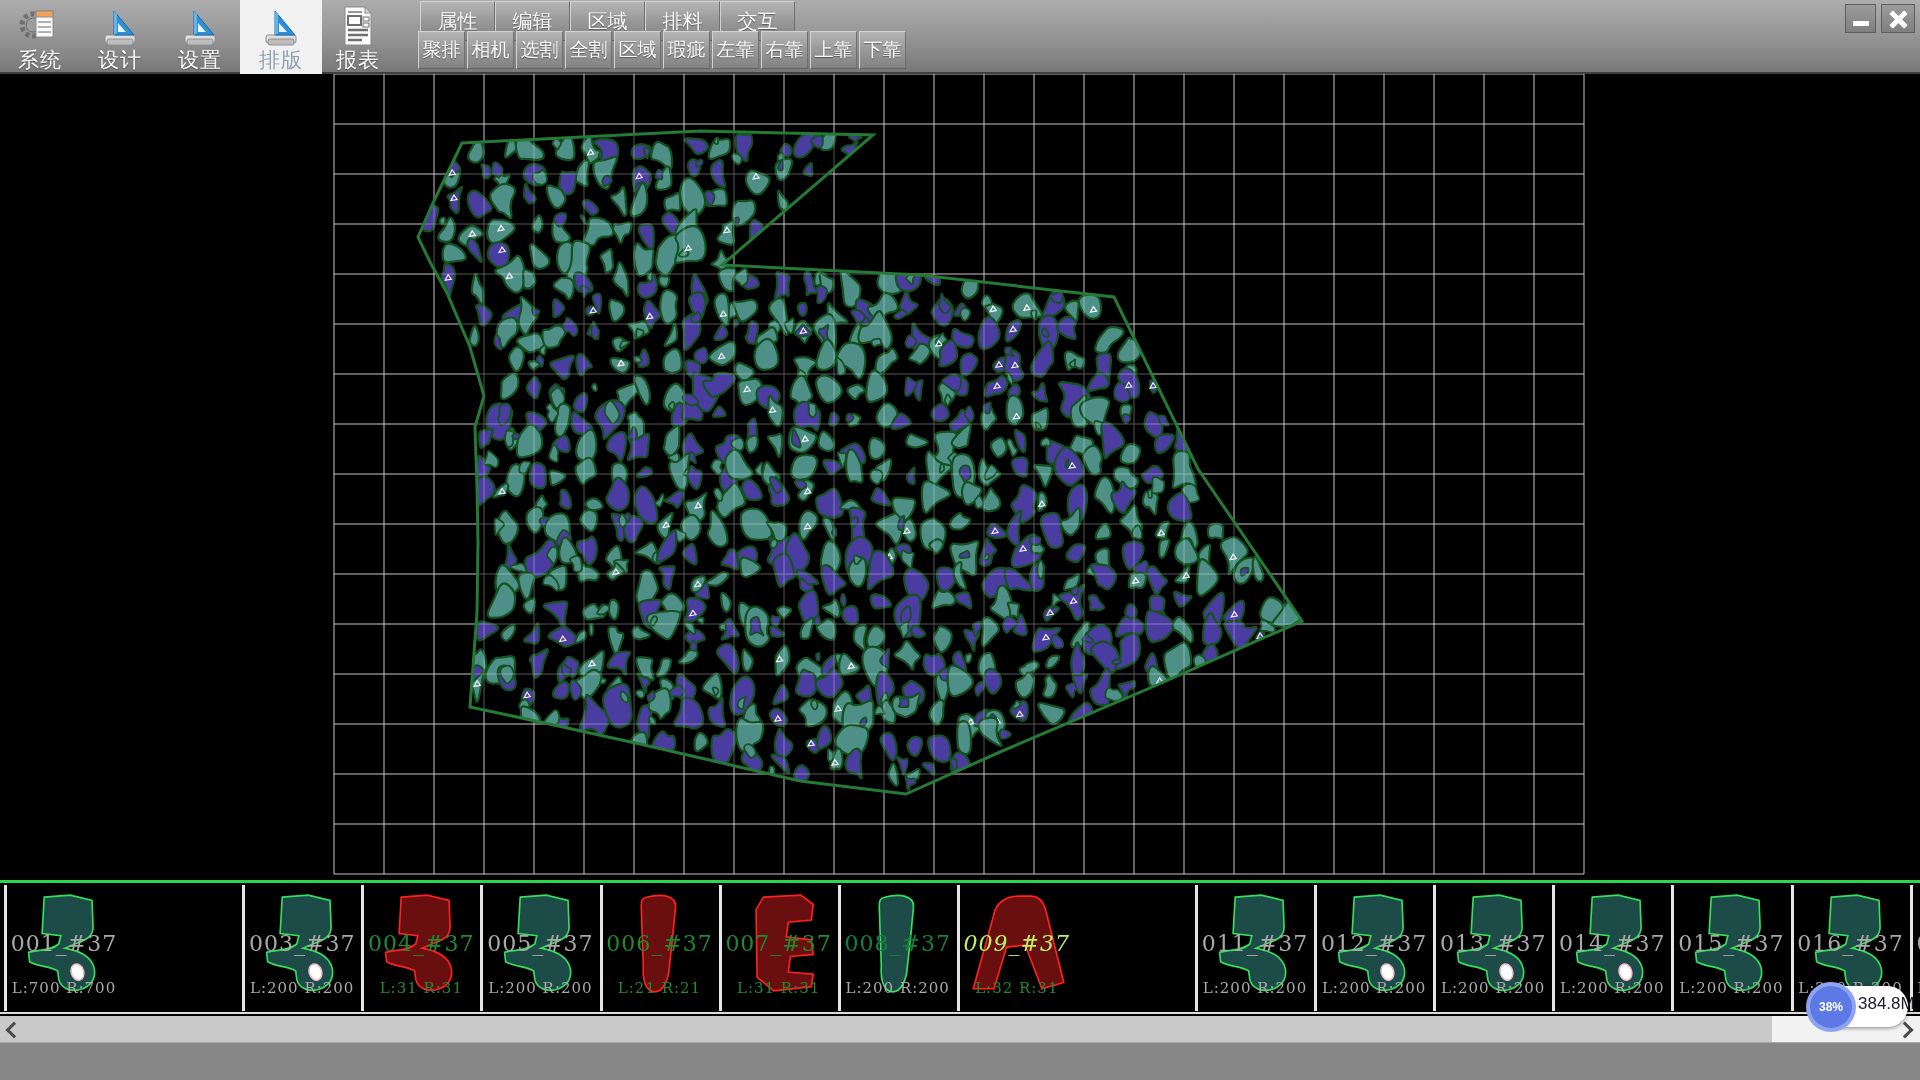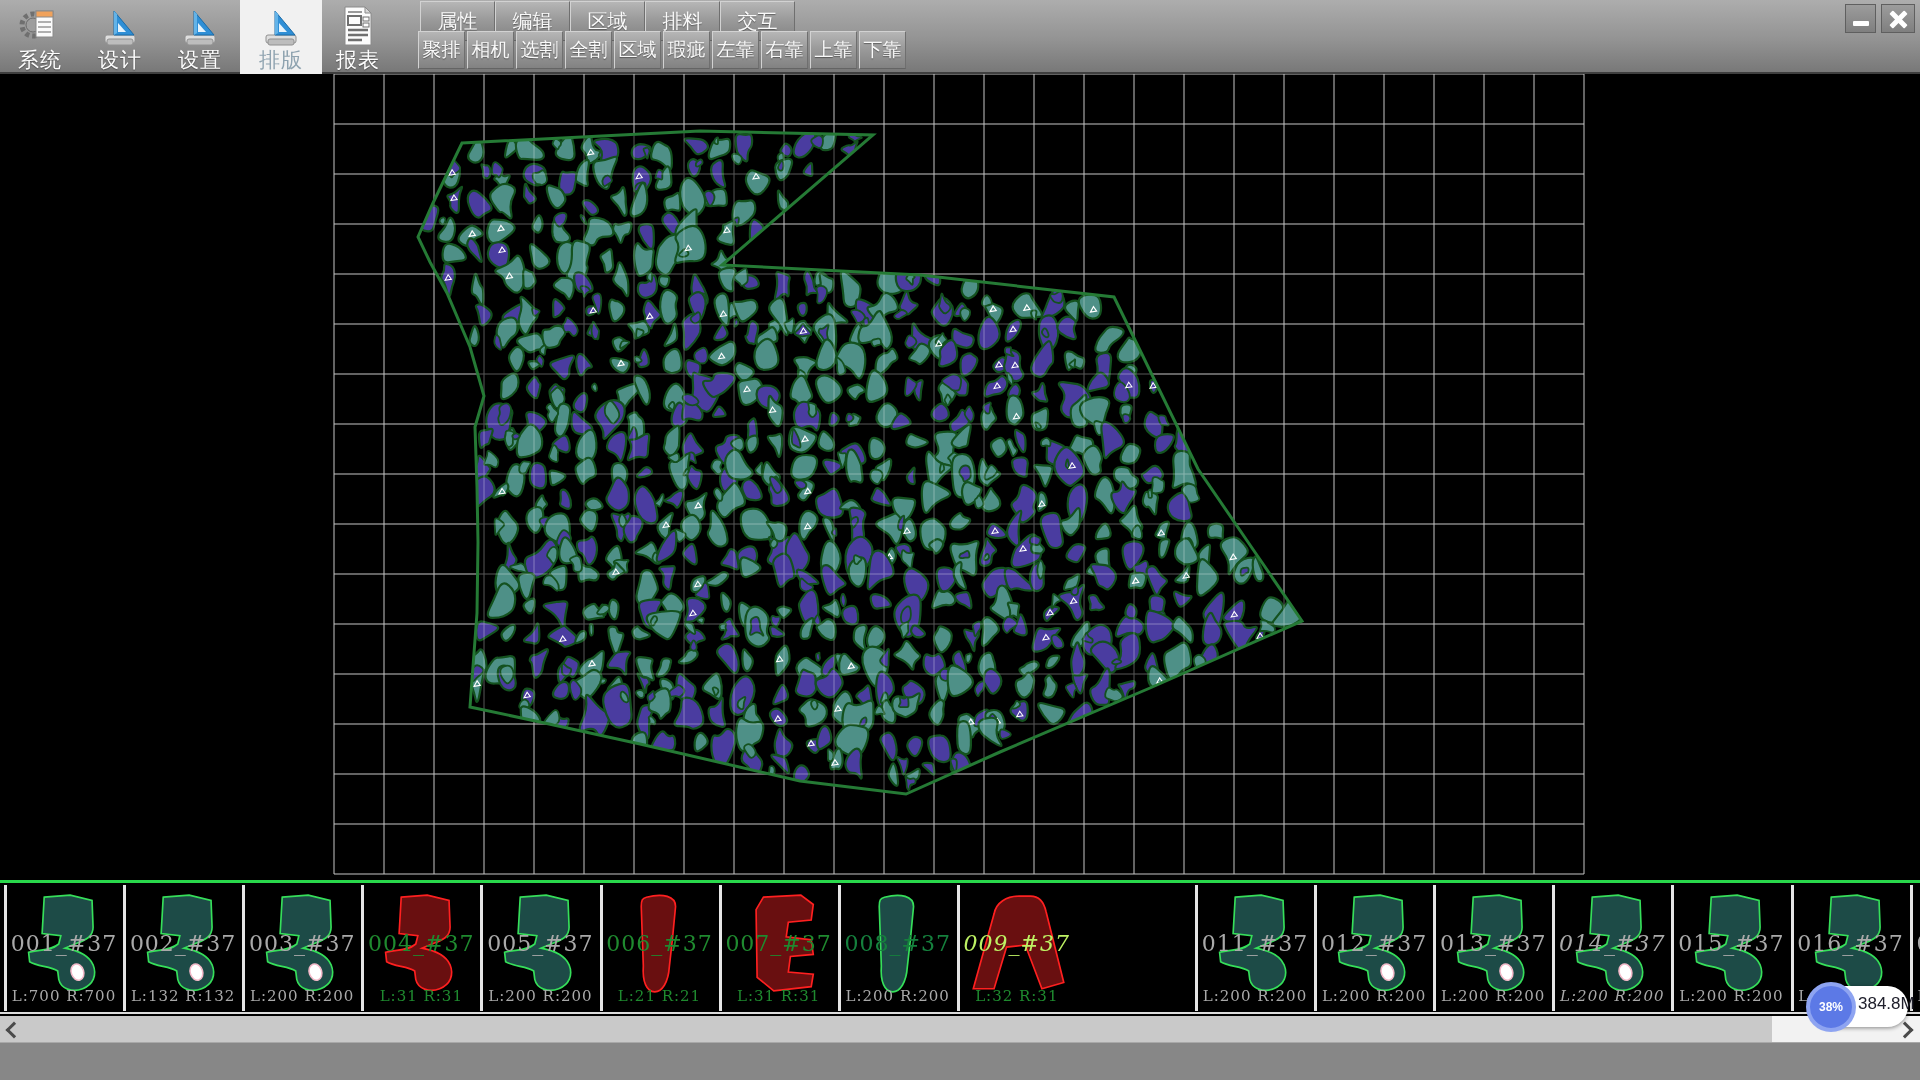--- a/index.html
+++ b/index.html
@@ -39,21 +39,21 @@
   
   #canvas-wrap{position:absolute;left:0;top:74px;width:1920px;height:806px;background:#000;}
 
   
   #strip{position:absolute;left:0;top:880px;width:1920px;height:134px;background:#000;
     border-top:3px solid #29d84b;border-bottom:2px solid #dcdcdc;box-sizing:border-box;overflow:hidden;}
   .tile{position:absolute;top:2px;height:126px;width:117px;border-left:3px solid #e6e6e6;box-sizing:border-box;}
   .tile svg{position:absolute;left:6px;top:1px;}
   .tile .tname{position:absolute;left:0;top:46px;width:100%;text-align:center;
     font-family:"DejaVu Serif","Liberation Serif",serif;font-size:22px;letter-spacing:1px;}
-  .tile .tlr{position:absolute;left:0;bottom:6px;width:100%;text-align:center;
+  .tile .tlr{position:absolute;left:0;bottom:14px;width:100%;text-align:center;
     font-family:"DejaVu Serif","Liberation Serif",serif;font-size:15px;letter-spacing:1px;}
 
   
   #hscroll{position:absolute;left:0;top:1016px;width:1920px;height:26px;background:#f2f2f2;}
   #hthumb{position:absolute;left:0;top:0;width:1772px;height:26px;background:#c9c9c9;}
   .chev{position:absolute;top:8px;width:9px;height:9px;border-left:3px solid #4a4a4a;
     border-bottom:3px solid #4a4a4a;}
   #chev-l{left:8px;transform:rotate(45deg);}
   #chev-r{left:1899px;transform:rotate(225deg);}
   #statusbar{position:absolute;left:0;top:1042px;width:1920px;height:38px;background:#878787;
@@ -1074,102 +1074,94 @@
 
   <div id="strip">
       <div class="tile" style="left: 4px;">
         <svg viewBox="0 0 100 100" width="104" height="116">
           <path d="M30,5 L55,3 L76,8 L77,34 C77,43 70,46 62,49 L50,54 C61,56 73,61 77,70 C81,80 77,89 67,93 C57,97 46,93 44,84 L43,76 C36,71 24,72 16,67 L15,58 C25,55 36,57 44,50 L46,42 L28,40 Z" fill="#1d4b47" stroke="#36df5a" stroke-width="1.6"></path>
           <ellipse cx="62" cy="77" rx="6" ry="8" transform="rotate(-18 62 77)" fill="#ffffff" stroke="#f3b8c8" stroke-width="1.5"></ellipse>
         </svg>
         <div class="tname" style="color: rgb(169, 169, 169);">001_#37</div>
         <div class="tlr" style="color: rgb(169, 169, 169);">L:700 R:700</div>
       </div>
-      <div class="tile" style="left: 123.1px;">
+      <div class="tile" style="left: 242.2px;">
         <svg viewBox="0 0 100 100" width="104" height="116">
           <path d="M30,5 L55,3 L76,8 L77,34 C77,43 70,46 62,49 L50,54 C61,56 73,61 77,70 C81,80 77,89 67,93 C57,97 46,93 44,84 L43,76 C36,71 24,72 16,67 L15,58 C25,55 36,57 44,50 L46,42 L28,40 Z" fill="#1d4b47" stroke="#36df5a" stroke-width="1.6"></path>
           <ellipse cx="62" cy="77" rx="6" ry="8" transform="rotate(-18 62 77)" fill="#ffffff" stroke="#f3b8c8" stroke-width="1.5"></ellipse>
         </svg>
-        <div class="tname" style="color: rgb(169, 169, 169);">002_#37</div>
-        <div class="tlr" style="color: rgb(169, 169, 169);">L:132 R:132</div>
-      </div>
-      <div class="tile" style="left: 242.2px;">
+        <div class="tname" style="color: rgb(169, 169, 169);">003_#37</div>
+        <div class="tlr" style="color: rgb(169, 169, 169);">L:200 R:200</div>
+      </div>
+      <div class="tile" style="left: 361.3px;">
+        <svg viewBox="0 0 100 100" width="104" height="116">
+          <path d="M30,5 L55,3 L76,8 L77,34 C77,43 70,46 62,49 L50,54 C61,56 73,61 77,70 C81,80 77,89 67,93 C57,97 46,93 44,84 L43,76 C36,71 24,72 16,67 L15,58 C25,55 36,57 44,50 L46,42 L28,40 Z" fill="#690f10" stroke="#ff2020" stroke-width="1.6"></path>
+        </svg>
+        <div class="tname" style="color: rgb(31, 138, 47);">004_#37</div>
+        <div class="tlr" style="color: rgb(31, 138, 47);">L:31 R:31</div>
+      </div>
+      <div class="tile" style="left: 480.4px;">
+        <svg viewBox="0 0 100 100" width="104" height="116">
+          <path d="M30,5 L55,3 L76,8 L77,34 C77,43 70,46 62,49 L50,54 C61,56 73,61 77,70 C81,80 77,89 67,93 C57,97 46,93 44,84 L43,76 C36,71 24,72 16,67 L15,58 C25,55 36,57 44,50 L46,42 L28,40 Z" fill="#1d4b47" stroke="#36df5a" stroke-width="1.6"></path>
+        </svg>
+        <div class="tname" style="color: rgb(169, 169, 169);">005_#37</div>
+        <div class="tlr" style="color: rgb(169, 169, 169);">L:200 R:200</div>
+      </div>
+      <div class="tile" style="left: 599.5px;">
+        <svg viewBox="0 0 100 100" width="104" height="116">
+          <path d="M36,5 C52,1 64,4 64,14 L61,45 L58,72 C57,87 51,96 44,96 C36,96 32,86 33,71 L32,42 L31,14 C31,8 32,6 36,5 Z" fill="#690f10" stroke="#ff2020" stroke-width="1.6"></path>
+        </svg>
+        <div class="tname" style="color: rgb(31, 138, 47);">006_#37</div>
+        <div class="tlr" style="color: rgb(31, 138, 47);">L:21 R:21</div>
+      </div>
+      <div class="tile" style="left: 718.6px;">
+        <svg viewBox="0 0 100 100" width="104" height="116">
+          <path d="M34,5 L70,3 L82,12 L80,27 L58,29 L56,43 L80,46 L82,60 L60,62 L58,77 L82,79 L80,91 L44,95 L28,82 L27,17 Z" fill="#690f10" stroke="#ff2020" stroke-width="1.6"></path>
+        </svg>
+        <div class="tname" style="color: rgb(31, 138, 47);">007_#37</div>
+        <div class="tlr" style="color: rgb(31, 138, 47);">L:31 R:31</div>
+      </div>
+      <div class="tile" style="left: 837.7px;">
+        <svg viewBox="0 0 100 100" width="104" height="116">
+          <path d="M36,5 C52,1 64,4 64,14 L61,45 L58,72 C57,87 51,96 44,96 C36,96 32,86 33,71 L32,42 L31,14 C31,8 32,6 36,5 Z" fill="#1d4b47" stroke="#36df5a" stroke-width="1.6"></path>
+        </svg>
+        <div class="tname" style="color: #15803d;">008_#37</div>
+        <div class="tlr" style="color: rgb(169, 169, 169);">L:200 R:200</div>
+      </div>
+      <div class="tile" style="left: 956.8px;">
+        <svg viewBox="0 0 100 100" width="104" height="116">
+          <path d="M7,93 L27,21 C29,10 39,4 51,4 L62,4 C70,4 75,10 77,19 L94,87 L73,93 L57,51 L39,53 L27,93 Z" fill="#690f10" stroke="#ff2020" stroke-width="1.6"></path>
+        </svg>
+        <div class="tname" style="color: #bef264; font-style: italic;">009_#37</div>
+        <div class="tlr" style="color: rgb(31, 138, 47);">L:32 R:31</div>
+      </div>
+      <div class="tile" style="left: 1195px;">
+        <svg viewBox="0 0 100 100" width="104" height="116">
+          <path d="M30,5 L55,3 L76,8 L77,34 C77,43 70,46 62,49 L50,54 C61,56 73,61 77,70 C81,80 77,89 67,93 C57,97 46,93 44,84 L43,76 C36,71 24,72 16,67 L15,58 C25,55 36,57 44,50 L46,42 L28,40 Z" fill="#1d4b47" stroke="#36df5a" stroke-width="1.6"></path>
+        </svg>
+        <div class="tname" style="color: rgb(169, 169, 169);">011_#37</div>
+        <div class="tlr" style="color: rgb(169, 169, 169);">L:200 R:200</div>
+      </div>
+      <div class="tile" style="left: 1314.1px;">
         <svg viewBox="0 0 100 100" width="104" height="116">
           <path d="M30,5 L55,3 L76,8 L77,34 C77,43 70,46 62,49 L50,54 C61,56 73,61 77,70 C81,80 77,89 67,93 C57,97 46,93 44,84 L43,76 C36,71 24,72 16,67 L15,58 C25,55 36,57 44,50 L46,42 L28,40 Z" fill="#1d4b47" stroke="#36df5a" stroke-width="1.6"></path>
           <ellipse cx="62" cy="77" rx="6" ry="8" transform="rotate(-18 62 77)" fill="#ffffff" stroke="#f3b8c8" stroke-width="1.5"></ellipse>
         </svg>
-        <div class="tname" style="color: rgb(169, 169, 169);">003_#37</div>
+        <div class="tname" style="color: rgb(169, 169, 169);">012_#37</div>
         <div class="tlr" style="color: rgb(169, 169, 169);">L:200 R:200</div>
       </div>
-      <div class="tile" style="left: 361.3px;">
-        <svg viewBox="0 0 100 100" width="104" height="116">
-          <path d="M30,5 L55,3 L76,8 L77,34 C77,43 70,46 62,49 L50,54 C61,56 73,61 77,70 C81,80 77,89 67,93 C57,97 46,93 44,84 L43,76 C36,71 24,72 16,67 L15,58 C25,55 36,57 44,50 L46,42 L28,40 Z" fill="#690f10" stroke="#ff2020" stroke-width="1.6"></path>
-        </svg>
-        <div class="tname" style="color: rgb(31, 138, 47);">004_#37</div>
-        <div class="tlr" style="color: rgb(31, 138, 47);">L:31 R:31</div>
-      </div>
-      <div class="tile" style="left: 480.4px;">
-        <svg viewBox="0 0 100 100" width="104" height="116">
-          <path d="M30,5 L55,3 L76,8 L77,34 C77,43 70,46 62,49 L50,54 C61,56 73,61 77,70 C81,80 77,89 67,93 C57,97 46,93 44,84 L43,76 C36,71 24,72 16,67 L15,58 C25,55 36,57 44,50 L46,42 L28,40 Z" fill="#1d4b47" stroke="#36df5a" stroke-width="1.6"></path>
-        </svg>
-        <div class="tname" style="color: rgb(169, 169, 169);">005_#37</div>
-        <div class="tlr" style="color: rgb(169, 169, 169);">L:200 R:200</div>
-      </div>
-      <div class="tile" style="left: 599.5px;">
-        <svg viewBox="0 0 100 100" width="104" height="116">
-          <path d="M36,5 C52,1 64,4 64,14 L61,45 L58,72 C57,87 51,96 44,96 C36,96 32,86 33,71 L32,42 L31,14 C31,8 32,6 36,5 Z" fill="#690f10" stroke="#ff2020" stroke-width="1.6"></path>
-        </svg>
-        <div class="tname" style="color: rgb(31, 138, 47);">006_#37</div>
-        <div class="tlr" style="color: rgb(31, 138, 47);">L:21 R:21</div>
-      </div>
-      <div class="tile" style="left: 718.6px;">
-        <svg viewBox="0 0 100 100" width="104" height="116">
-          <path d="M34,5 L70,3 L82,12 L80,27 L58,29 L56,43 L80,46 L82,60 L60,62 L58,77 L82,79 L80,91 L44,95 L28,82 L27,17 Z" fill="#690f10" stroke="#ff2020" stroke-width="1.6"></path>
-        </svg>
-        <div class="tname" style="color: rgb(31, 138, 47);">007_#37</div>
-        <div class="tlr" style="color: rgb(31, 138, 47);">L:31 R:31</div>
-      </div>
-      <div class="tile" style="left: 837.7px;">
-        <svg viewBox="0 0 100 100" width="104" height="116">
-          <path d="M36,5 C52,1 64,4 64,14 L61,45 L58,72 C57,87 51,96 44,96 C36,96 32,86 33,71 L32,42 L31,14 C31,8 32,6 36,5 Z" fill="#1d4b47" stroke="#36df5a" stroke-width="1.6"></path>
-        </svg>
-        <div class="tname" style="color: #15803d;">008_#37</div>
-        <div class="tlr" style="color: rgb(169, 169, 169);">L:200 R:200</div>
-      </div>
-      <div class="tile" style="left: 956.8px;">
-        <svg viewBox="0 0 100 100" width="104" height="116">
-          <path d="M7,93 L27,21 C29,10 39,4 51,4 L62,4 C70,4 75,10 77,19 L94,87 L73,93 L57,51 L39,53 L27,93 Z" fill="#690f10" stroke="#ff2020" stroke-width="1.6"></path>
-        </svg>
-        <div class="tname" style="color: #bef264; font-style: italic;">009_#37</div>
-        <div class="tlr" style="color: rgb(31, 138, 47);">L:32 R:31</div>
-      </div>
-      <div class="tile" style="left: 1195px;">
-        <svg viewBox="0 0 100 100" width="104" height="116">
-          <path d="M30,5 L55,3 L76,8 L77,34 C77,43 70,46 62,49 L50,54 C61,56 73,61 77,70 C81,80 77,89 67,93 C57,97 46,93 44,84 L43,76 C36,71 24,72 16,67 L15,58 C25,55 36,57 44,50 L46,42 L28,40 Z" fill="#1d4b47" stroke="#36df5a" stroke-width="1.6"></path>
-        </svg>
-        <div class="tname" style="color: rgb(169, 169, 169);">011_#37</div>
-        <div class="tlr" style="color: rgb(169, 169, 169);">L:200 R:200</div>
-      </div>
-      <div class="tile" style="left: 1314.1px;">
+      <div class="tile" style="left: 1433.2px;">
         <svg viewBox="0 0 100 100" width="104" height="116">
           <path d="M30,5 L55,3 L76,8 L77,34 C77,43 70,46 62,49 L50,54 C61,56 73,61 77,70 C81,80 77,89 67,93 C57,97 46,93 44,84 L43,76 C36,71 24,72 16,67 L15,58 C25,55 36,57 44,50 L46,42 L28,40 Z" fill="#1d4b47" stroke="#36df5a" stroke-width="1.6"></path>
           <ellipse cx="62" cy="77" rx="6" ry="8" transform="rotate(-18 62 77)" fill="#ffffff" stroke="#f3b8c8" stroke-width="1.5"></ellipse>
         </svg>
-        <div class="tname" style="color: rgb(169, 169, 169);">012_#37</div>
-        <div class="tlr" style="color: rgb(169, 169, 169);">L:200 R:200</div>
-      </div>
-      <div class="tile" style="left: 1433.2px;">
-        <svg viewBox="0 0 100 100" width="104" height="116">
-          <path d="M30,5 L55,3 L76,8 L77,34 C77,43 70,46 62,49 L50,54 C61,56 73,61 77,70 C81,80 77,89 67,93 C57,97 46,93 44,84 L43,76 C36,71 24,72 16,67 L15,58 C25,55 36,57 44,50 L46,42 L28,40 Z" fill="#1d4b47" stroke="#36df5a" stroke-width="1.6"></path>
-          <ellipse cx="62" cy="77" rx="6" ry="8" transform="rotate(-18 62 77)" fill="#ffffff" stroke="#f3b8c8" stroke-width="1.5"></ellipse>
-        </svg>
         <div class="tname" style="color: rgb(169, 169, 169);">013_#37</div>
         <div class="tlr" style="color: rgb(169, 169, 169);">L:200 R:200</div>
       </div>
-      <div class="tile" style="left: 1552.3px; font-style: italic;">
+      <div class="tile" style="left: 1552.3px;">
         <svg viewBox="0 0 100 100" width="104" height="116">
           <path d="M30,5 L55,3 L76,8 L77,34 C77,43 70,46 62,49 L50,54 C61,56 73,61 77,70 C81,80 77,89 67,93 C57,97 46,93 44,84 L43,76 C36,71 24,72 16,67 L15,58 C25,55 36,57 44,50 L46,42 L28,40 Z" fill="#1d4b47" stroke="#36df5a" stroke-width="1.6"></path>
           <ellipse cx="62" cy="77" rx="6" ry="8" transform="rotate(-18 62 77)" fill="#ffffff" stroke="#f3b8c8" stroke-width="1.5"></ellipse>
         </svg>
         <div class="tname" style="color: rgb(169, 169, 169);">014_#37</div>
         <div class="tlr" style="color: rgb(169, 169, 169);">L:200 R:200</div>
       </div>
       <div class="tile" style="left: 1671.4px;">
         <svg viewBox="0 0 100 100" width="104" height="116">
           <path d="M30,5 L55,3 L76,8 L77,34 C77,43 70,46 62,49 L50,54 C61,56 73,61 77,70 C81,80 77,89 67,93 C57,97 46,93 44,84 L43,76 C36,71 24,72 16,67 L15,58 C25,55 36,57 44,50 L46,42 L28,40 Z" fill="#1d4b47" stroke="#36df5a" stroke-width="1.6"></path>

